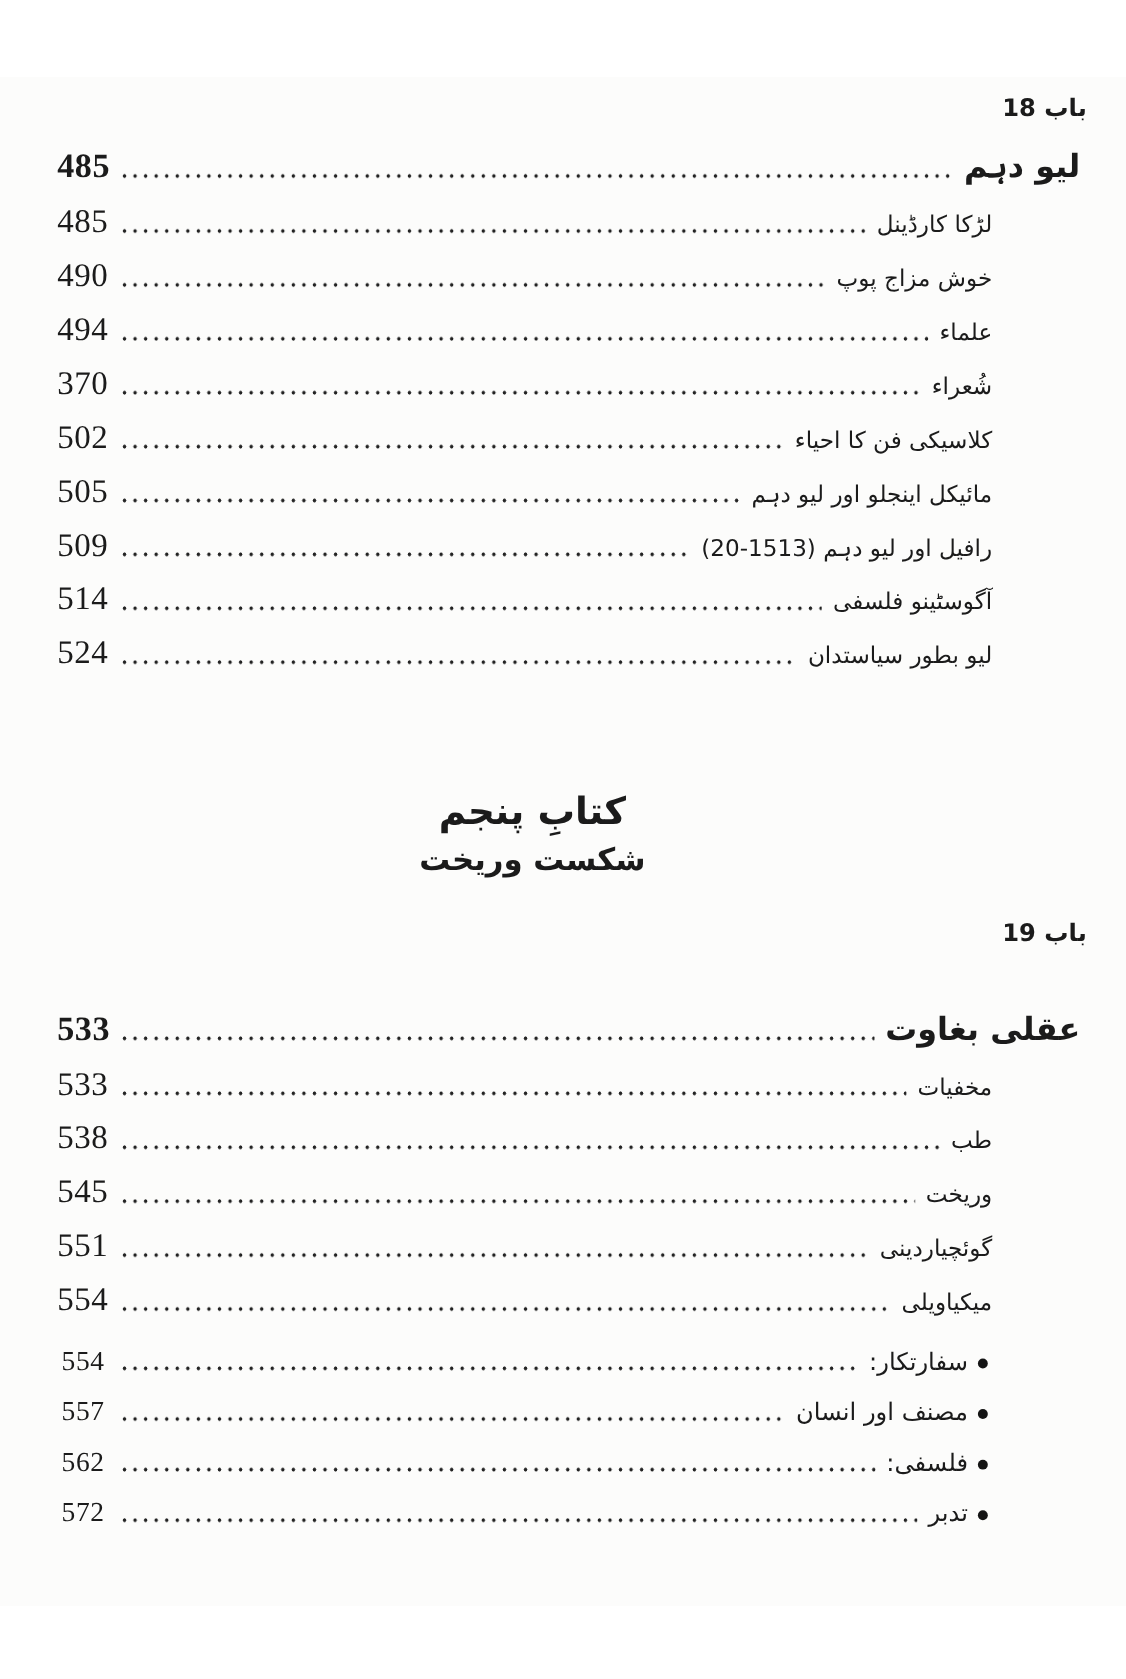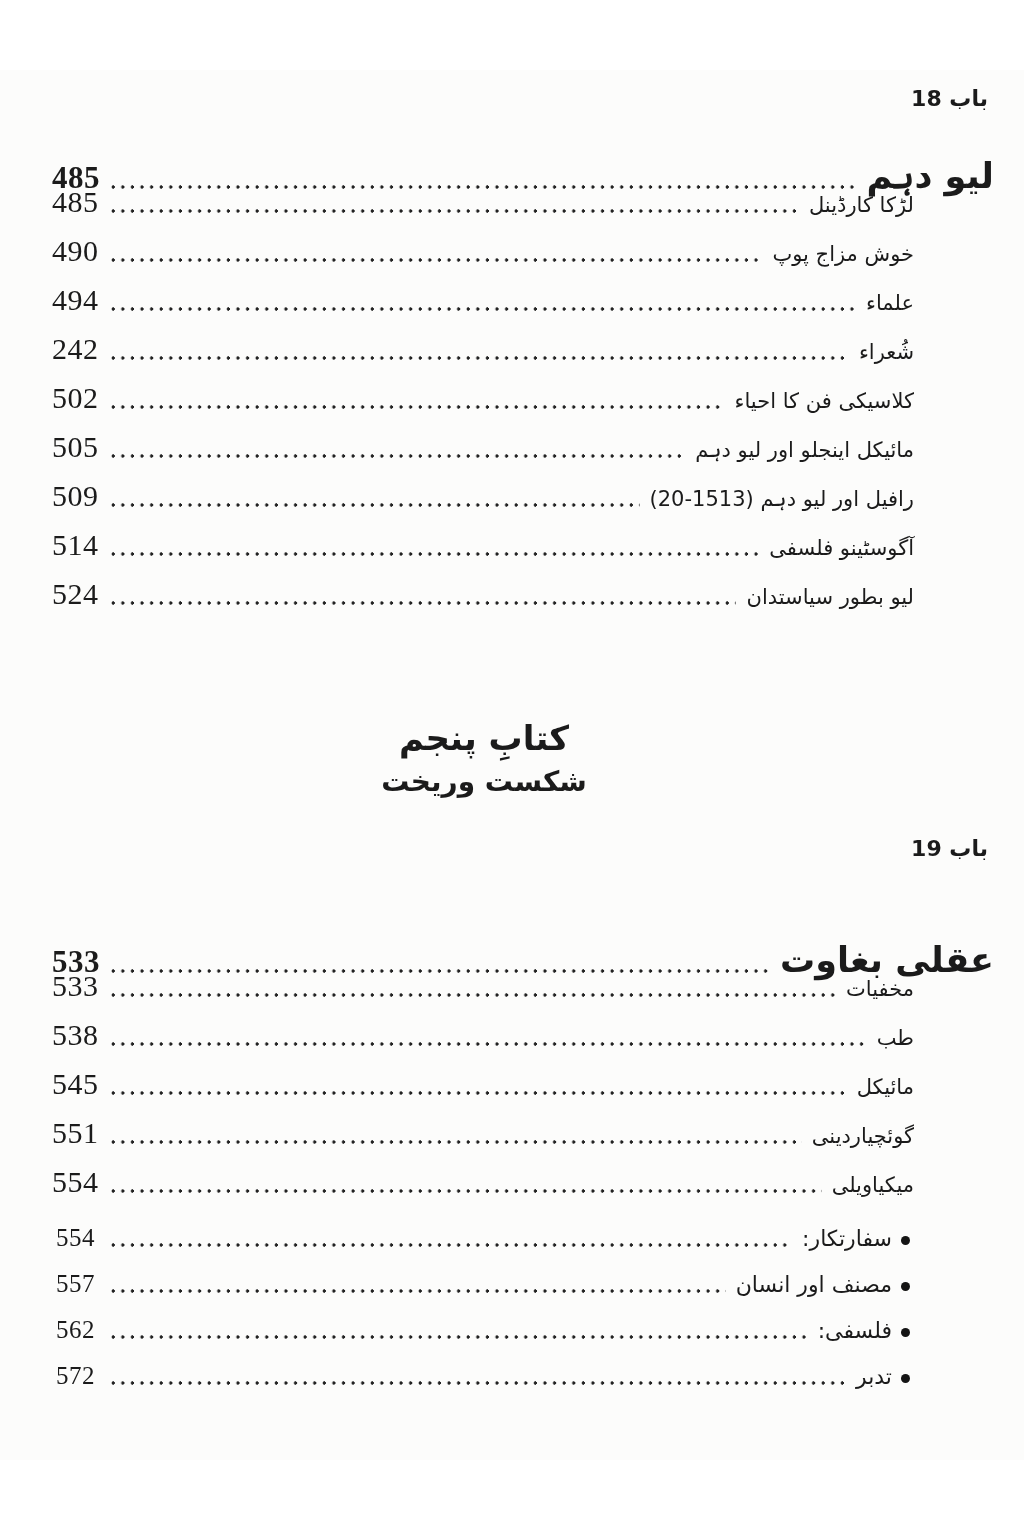--- a/index.html
+++ b/index.html
@@ -18,21 +18,21 @@
     position:absolute;right:36px;
     direction:rtl;
     font-family:"DejaVu Sans",sans-serif;
     font-weight:700;font-size:22px;line-height:30px;
     letter-spacing:0.5px;
   }
   #bab18{top:84px;text-align:right;}
   #bab19{top:834px;}
 
   
-  .toc{position:absolute;left:52px;right:30px;}
+  .toc{position:absolute;left:52px;right:42px;}
   #toc18{top:128px;}
   #toc19{top:912px;}
 
   .row{display:flex;align-items:baseline;height:49px;box-sizing:border-box;padding-top:7px;}
   .num{
     font-family:"Liberation Serif",serif;
     font-size:30px;line-height:1;
     min-width:54px;letter-spacing:0.5px;
     white-space:nowrap;
   }
@@ -43,21 +43,21 @@
     background-size:9.6px 4px;background-repeat:repeat-x;background-position:left bottom;
   }
   .label{
     font-family:"DejaVu Sans",sans-serif;
     font-size:21px;line-height:1.25;
     white-space:nowrap;
   }
   
   .row.head{height:52px;padding-top:5px;}
   .row.head .num{font-weight:700;font-size:31px;}
-  .row.head .label{font-weight:700;font-size:35px;margin-top:22px;}
+  .row.head .label{font-weight:700;font-size:29px;}
   
   .row.sub{padding-right:80px;}
   
   .row.b{height:46px;padding-top:8px;padding-right:84px;padding-left:4px;}
   .row.b .num{font-size:25px;min-width:50px;}
   .row.b .label{font-size:22px;}
   .row.b:first-of-type{margin-top:0;}
   .bullet{
     width:9px;height:9px;border-radius:50%;
     background:#141414;flex:0 0 auto;
@@ -97,21 +97,21 @@
       <span class="num">490</span>
       <span class="leader"></span>
       <span class="label" dir="rtl">خوش مزاج پوپ</span>
     </div>
     <div class="row sub">
       <span class="num">494</span>
       <span class="leader"></span>
       <span class="label" dir="rtl">علماء</span>
     </div>
     <div class="row sub">
-      <span class="num">242</span>
+      <span class="num">370</span>
       <span class="leader"></span>
       <span class="label" dir="rtl">شُعراء</span>
     </div>
     <div class="row sub">
       <span class="num">502</span>
       <span class="leader"></span>
       <span class="label" dir="rtl">کلاسیکی فن کا احیاء</span>
     </div>
     <div class="row sub">
       <span class="num">505</span>
@@ -154,21 +154,21 @@
       <span class="label" dir="rtl">مخفیات</span>
     </div>
     <div class="row sub">
       <span class="num">538</span>
       <span class="leader"></span>
       <span class="label" dir="rtl">طب</span>
     </div>
     <div class="row sub">
       <span class="num">545</span>
       <span class="leader"></span>
-      <span class="label" dir="rtl">مائیکل</span>
+      <span class="label" dir="rtl">وریخت</span>
     </div>
     <div class="row sub">
       <span class="num">551</span>
       <span class="leader"></span>
       <span class="label" dir="rtl">گوئچیاردینی</span>
     </div>
     <div class="row sub">
       <span class="num">554</span>
       <span class="leader"></span>
       <span class="label" dir="rtl">میکیاویلی</span>

